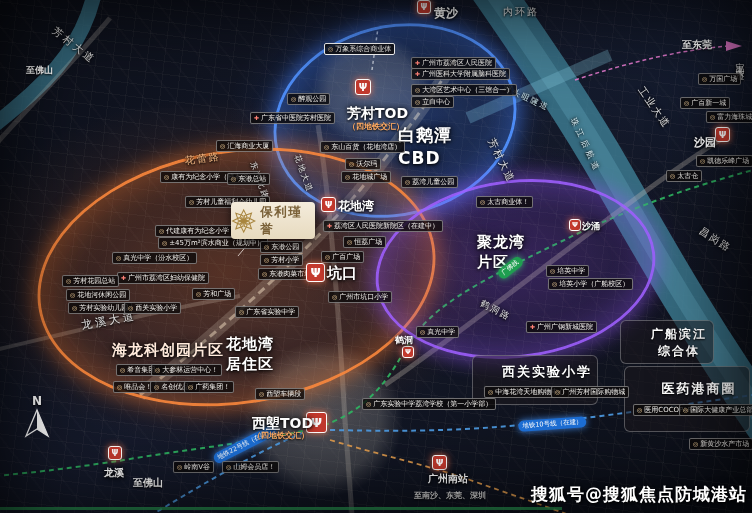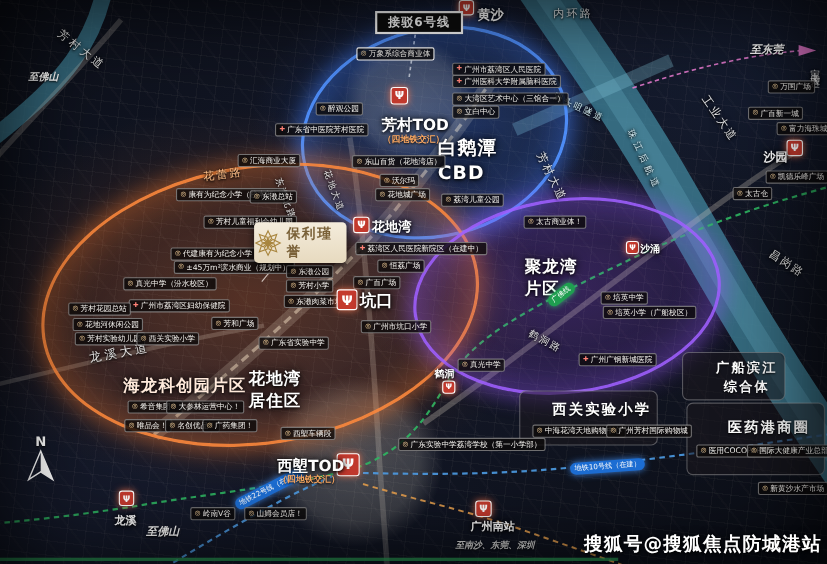--- a/index.html
+++ b/index.html
@@ -40,21 +40,21 @@
   .bigname{position:absolute;color:#fff;font-weight:bold;text-align:left;letter-spacing:1px;
       text-shadow:0 1px 3px #000,0 0 10px rgba(0,0,0,.95);z-index:25;white-space:nowrap;line-height:1.35;}
   .zonebox{position:absolute;background:rgba(28,24,30,.55);border:1px solid rgba(255,255,255,.28);
       border-radius:6px;z-index:24;color:#fff;text-align:center;}
   .zonebox .zt{font-weight:bold;letter-spacing:2px;text-shadow:0 1px 2px #000;margin-left:24px;}
   .linepill{position:absolute;background:#1d6fd6;color:#fff;font-size:6.5px;padding:1px 4px;border-radius:6px;
       z-index:29;white-space:nowrap;box-shadow:0 0 7px rgba(70,150,255,.85);transform-origin:left top;}
   .linepill.green{background:#1f9e50;box-shadow:0 0 6px rgba(60,210,120,.8);}
   .l6box{position:absolute;left:341px;top:10px;width:76px;height:17px;background:#0d0d0d;border:2px solid #fff;
       z-index:33;display:flex;align-items:center;justify-content:center;color:#fff;font-weight:bold;font-size:11px;letter-spacing:1px;}
-  .dir{position:absolute;color:#fff;font-weight:bold;font-size:10px;text-shadow:0 1px 2px #000;z-index:26;white-space:nowrap;font-style:italic;}
+  .dir{position:absolute;color:#fff;font-weight:bold;font-size:10px;text-shadow:0 1px 2px #000;z-index:26;white-space:nowrap;}
   .logo{position:absolute;left:231px;top:202px;width:84px;height:37px;border-radius:4px;z-index:40;
       background:linear-gradient(#f4ecdc,#e7dabf);box-shadow:0 2px 8px rgba(0,0,0,.7);
       display:flex;align-items:center;justify-content:center;gap:4px;}
   .logo .lt{color:#7a6138;font-weight:bold;font-size:12.5px;letter-spacing:1.5px;}
   .compass{position:absolute;left:24px;top:394px;z-index:26;text-align:center;color:#fff;}
   .compass .cn{font-size:12px;font-weight:bold;text-shadow:0 1px 2px #000;}
   .wm{position:absolute;right:5px;top:483px;z-index:60;color:#fff;font-weight:bold;font-size:17px;letter-spacing:1px;
       text-shadow:1px 1px 2px #000,0 0 8px rgba(0,0,0,.9);}
   .greenstrip{position:absolute;left:0;top:507px;width:562px;height:3px;background:#2fae5d;opacity:.75;z-index:12;}
 </style>
@@ -99,23 +99,20 @@
   <div class="road" style="left:258px;top:160px;font-size:8px;transform:rotate(70deg)">东漖北路</div>
   <div class="road" style="left:302px;top:153px;font-size:8px;transform:rotate(70deg)">花地大道</div>
   <div class="road" style="left:80px;top:318px;font-size:11px;letter-spacing:3px;transform:rotate(-10deg)">龙溪大道</div>
   <div class="road" style="left:646px;top:84px;font-size:10px;transform:rotate(55deg)">工业大道</div>
   <div class="road" style="left:733px;top:55px;font-size:9px;writing-mode:vertical-rl;letter-spacing:3px">宝岗大道</div>
   <div class="road" style="left:704px;top:224px;font-size:10px;transform:rotate(33deg)">昌岗路</div>
   <div class="road" style="left:484px;top:297px;font-size:9px;transform:rotate(28deg)">鹤洞路</div>
   <div class="road" style="left:506px;top:82px;font-size:8px;color:#cfe8ef;transform:rotate(25deg)">洲头咀隧道</div>
   <div class="road" style="left:578px;top:116px;font-size:8px;color:#d8eef5;letter-spacing:4px;transform:rotate(65deg)">珠江后航道</div>
 
-  <div class="l6box">
-      <span>接驳6号线</span>
-    </div>
   <div class="linepill" style="left:518px;top:421px;transform:rotate(-4deg)">地铁10号线（在建）</div>
   <div class="linepill" style="left:212px;top:455px;transform:rotate(-27deg)">地铁22号线（在建）</div>
   <div class="linepill green" style="left:496px;top:272px;transform:rotate(-38deg)">广佛线</div>
 
   <div class="zonebox" style="left:472px;top:355px;width:124px;height:48px">
     <div class="zt" style="font-size:13px;padding-top:7px">西关实验小学</div>
   </div>
   <div class="zonebox" style="left:620px;top:320px;width:92px;height:42px">
     <div class="zt" style="font-size:12px;padding-top:5px">广船滨江</div>
     <div class="zt" style="font-size:12px">综合体</div>

